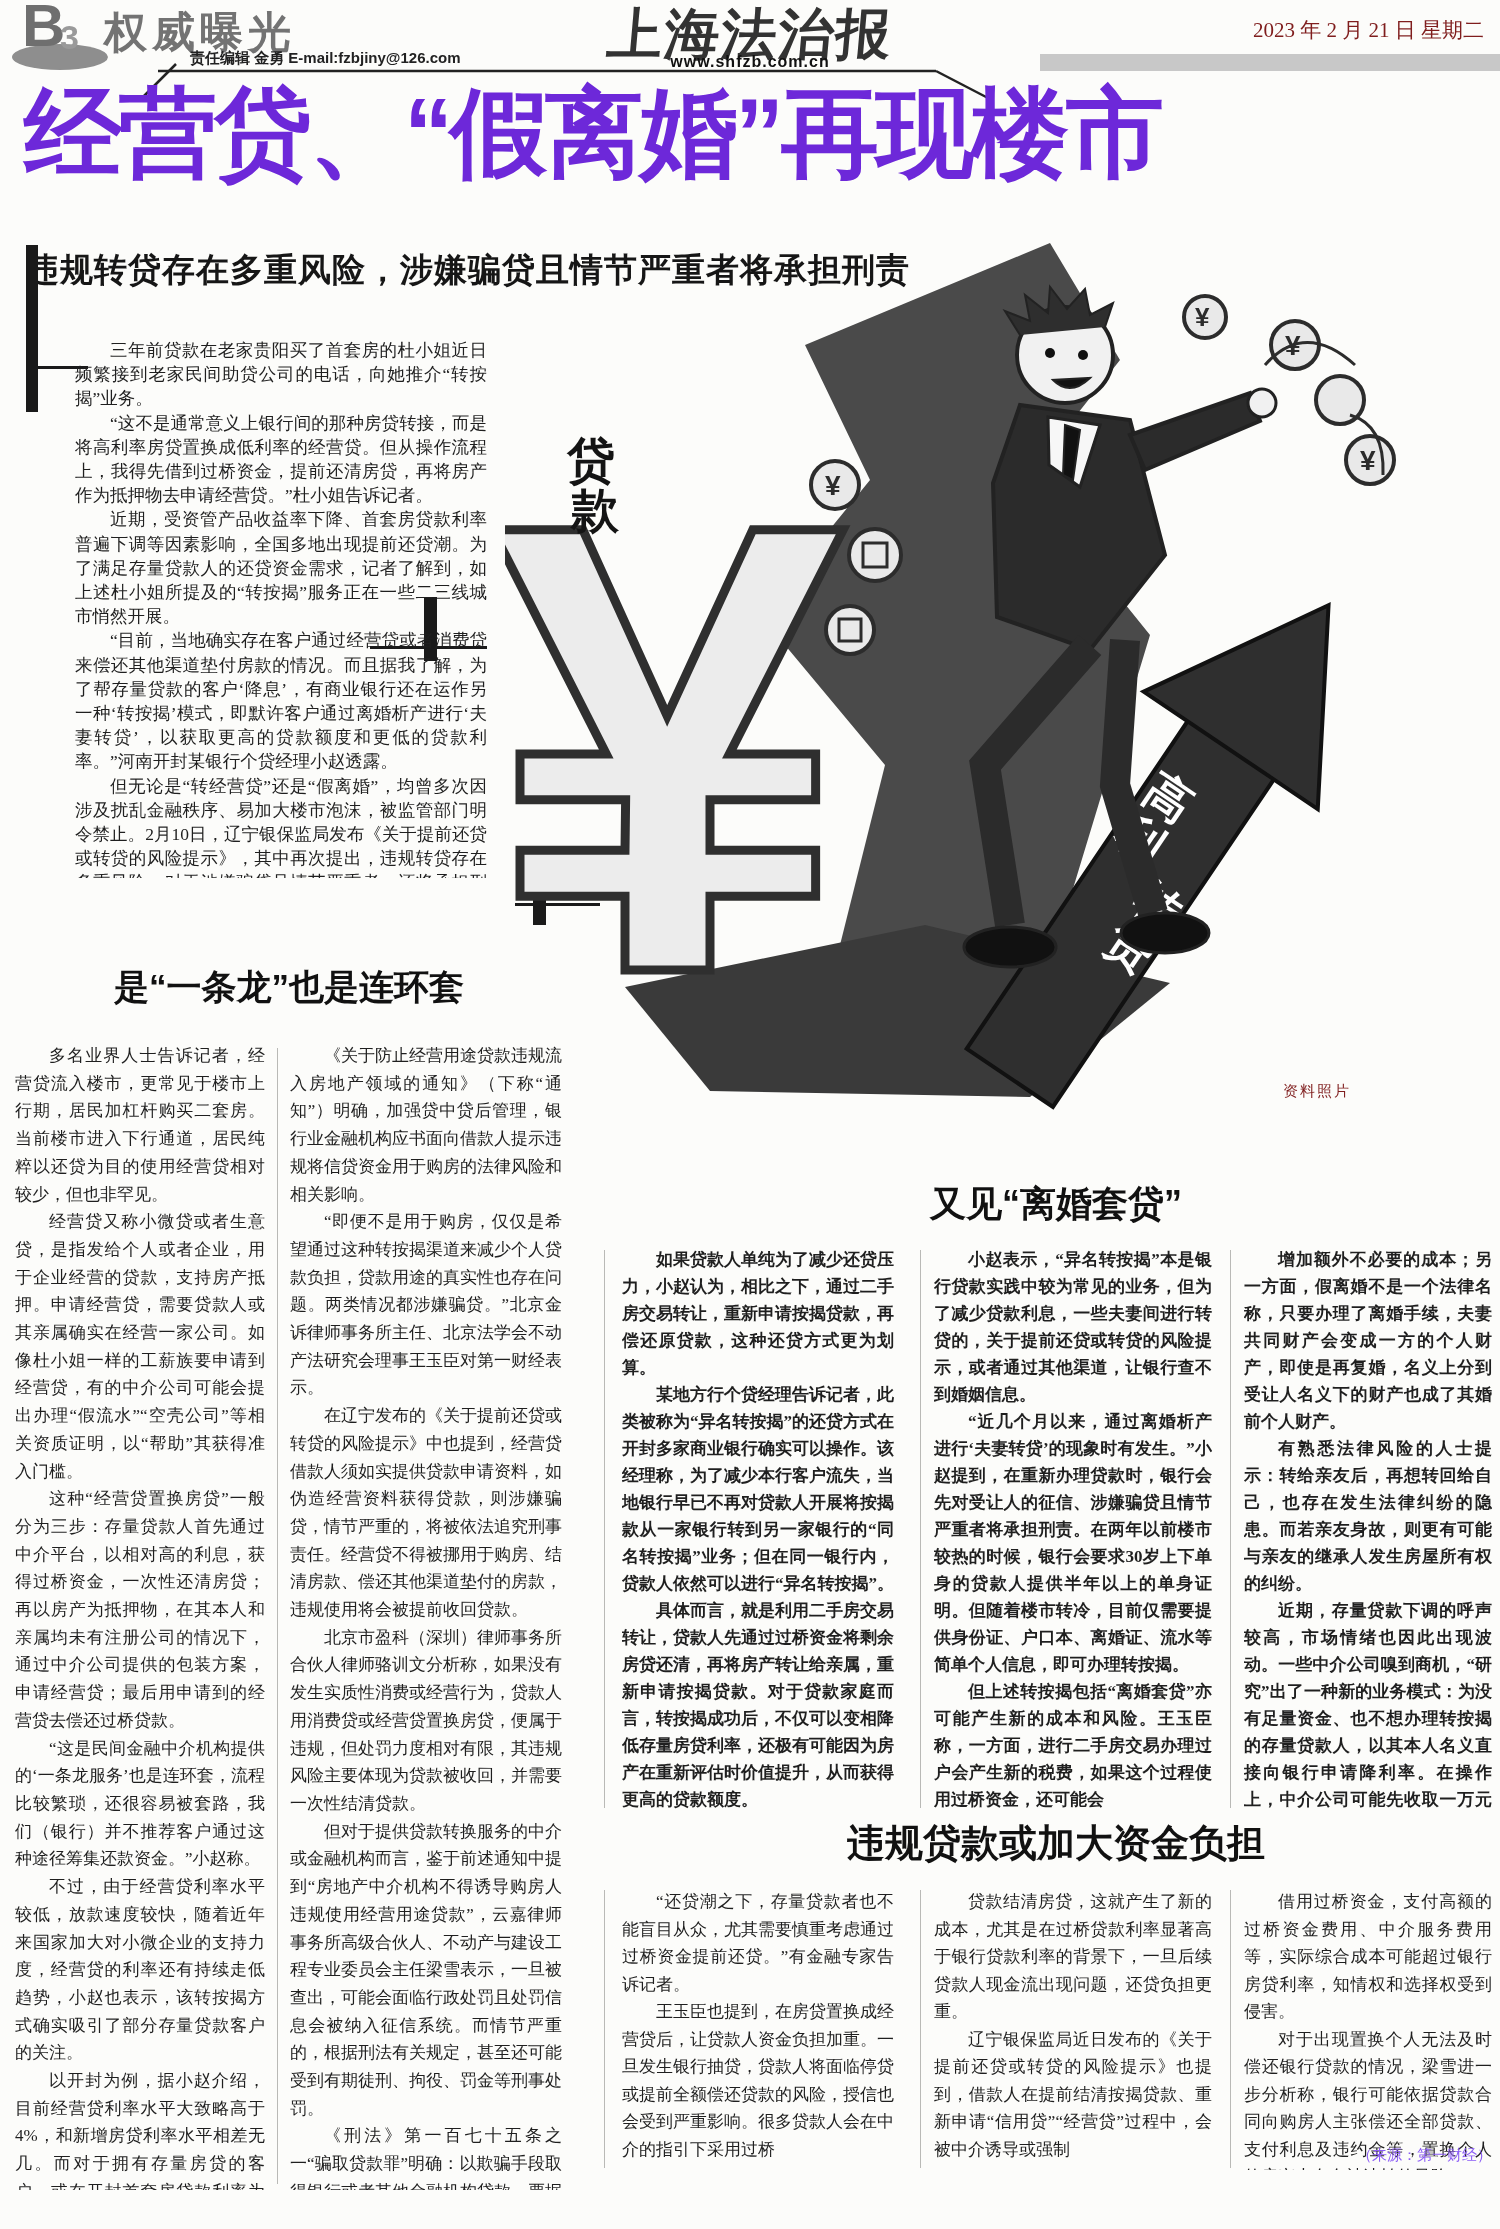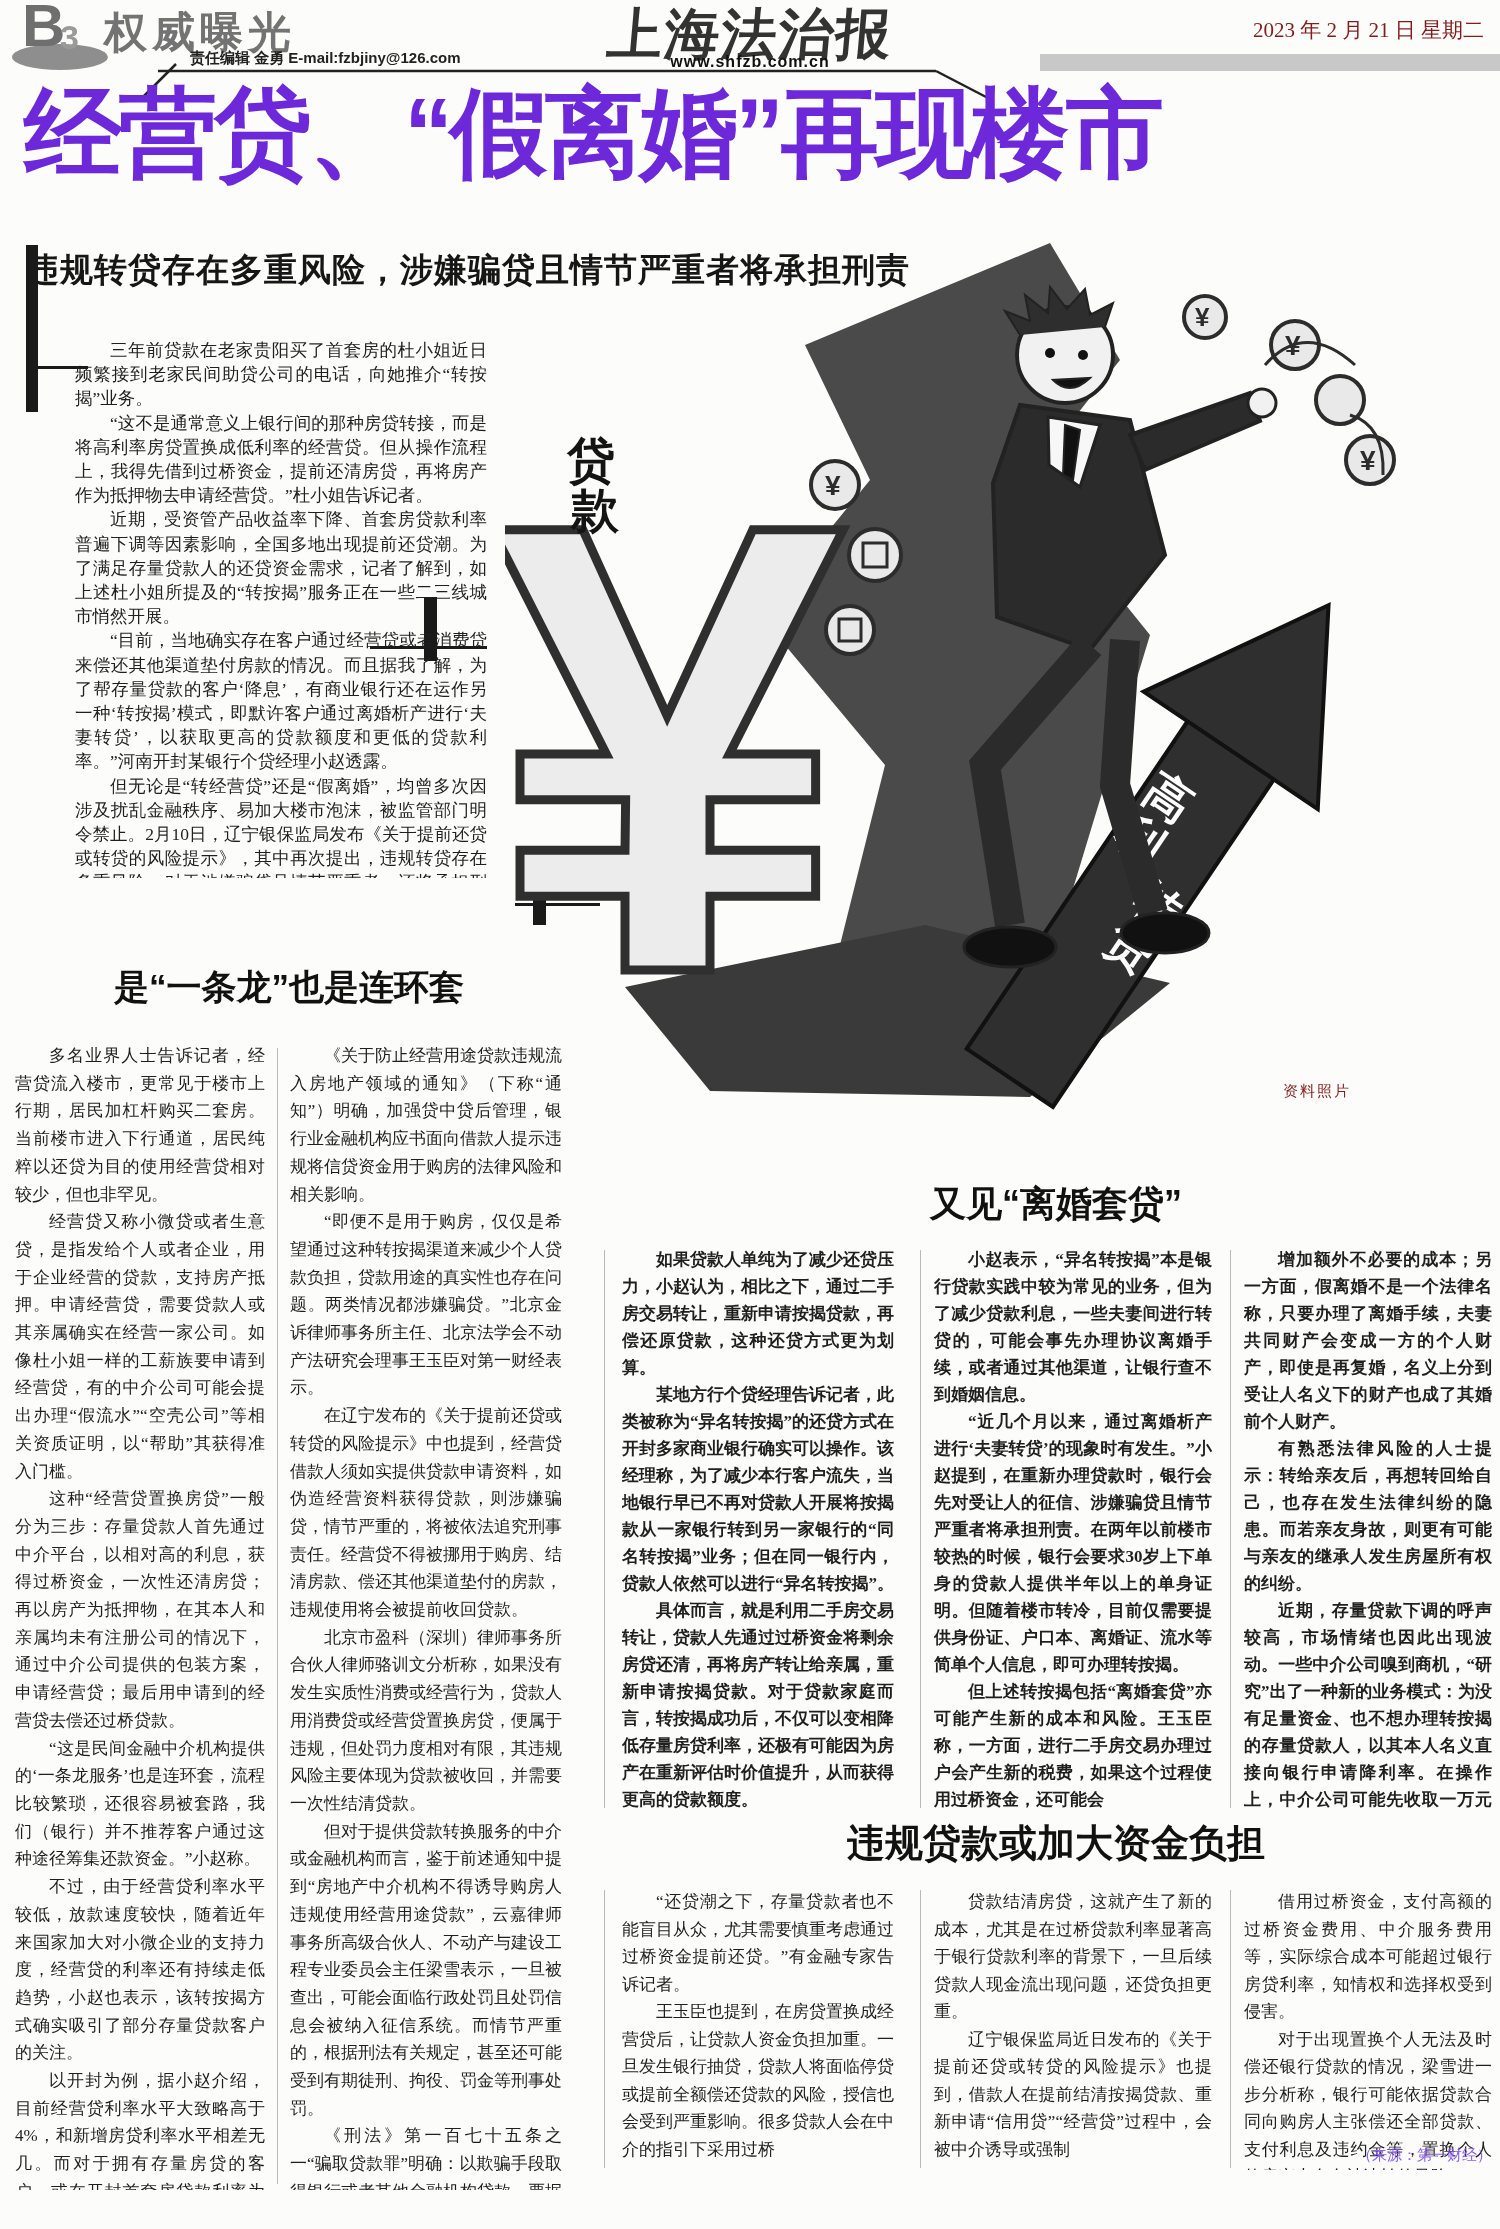--- a/index.html
+++ b/index.html
@@ -166,21 +166,21 @@
     </div>
   <div class="abs vrule" style="left:277px;top:1048px;height:1136px;"></div>
 
   <div class="abs h-sec h2s sans">又见“离婚套贷”</div>
   <div class="abs col c2 cx1">
       <p>如果贷款人单纯为了减少还贷压力，小赵认为，相比之下，通过二手房交易转让，重新申请按揭贷款，再偿还原贷款，这种还贷方式更为划算。</p>
       <p>某地方行个贷经理告诉记者，此类被称为“异名转按揭”的还贷方式在开封多家商业银行确实可以操作。该经理称，为了减少本行客户流失，当地银行早已不再对贷款人开展将按揭款从一家银行转到另一家银行的“同名转按揭”业务；但在同一银行内，贷款人依然可以进行“异名转按揭”。</p>
       <p>具体而言，就是利用二手房交易转让，贷款人先通过过桥资金将剩余房贷还清，再将房产转让给亲属，重新申请按揭贷款。对于贷款家庭而言，转按揭成功后，不仅可以变相降低存量房贷利率，还极有可能因为房产在重新评估时价值提升，从而获得更高的贷款额度。</p>
     </div>
   <div class="abs col c2 cx2">
-      <p>小赵表示，“异名转按揭”本是银行贷款实践中较为常见的业务，但为了减少贷款利息，一些夫妻间进行转贷的，可能会事先办理协议离婚手续，或者通过其他渠道，让银行查不到婚姻信息。</p>
+      <p>小赵表示，“异名转按揭”本是银行贷款实践中较为常见的业务，但为了减少贷款利息，一些夫妻间进行转贷的，关于提前还贷或转贷的风险提示，或者通过其他渠道，让银行查不到婚姻信息。</p>
       <p>“近几个月以来，通过离婚析产进行‘夫妻转贷’的现象时有发生。”小赵提到，在重新办理贷款时，银行会先对受让人的征信、涉嫌骗贷且情节严重者将承担刑责。在两年以前楼市较热的时候，银行会要求30岁上下单身的贷款人提供半年以上的单身证明。但随着楼市转冷，目前仅需要提供身份证、户口本、离婚证、流水等简单个人信息，即可办理转按揭。</p>
       <p>但上述转按揭包括“离婚套贷”亦可能产生新的成本和风险。王玉臣称，一方面，进行二手房交易办理过户会产生新的税费，如果这个过程使用过桥资金，还可能会</p>
     </div>
   <div class="abs col c2 cx3">
       <p>增加额外不必要的成本；另一方面，假离婚不是一个法律名称，只要办理了离婚手续，夫妻共同财产会变成一方的个人财产，即使是再复婚，名义上分到受让人名义下的财产也成了其婚前个人财产。</p>
       <p>有熟悉法律风险的人士提示：转给亲友后，再想转回给自己，也存在发生法律纠纷的隐患。而若亲友身故，则更有可能与亲友的继承人发生房屋所有权的纠纷。</p>
       <p>近期，存量贷款下调的呼声较高，市场情绪也因此出现波动。一些中介公司嗅到商机，“研究”出了一种新的业务模式：为没有足量资金、也不想办理转按揭的存量贷款人，以其本人名义直接向银行申请降利率。在操作上，中介公司可能先收取一万元的预定金，再以存量贷款者的名义反复致电银保监会或银行，声称“房贷支付不起，如果不给降息就不还了”。</p>
     </div>
   <div class="abs vrule" style="left:604px;top:1250px;height:558px;"></div>
   <div class="abs vrule" style="left:920px;top:1250px;height:558px;"></div>

